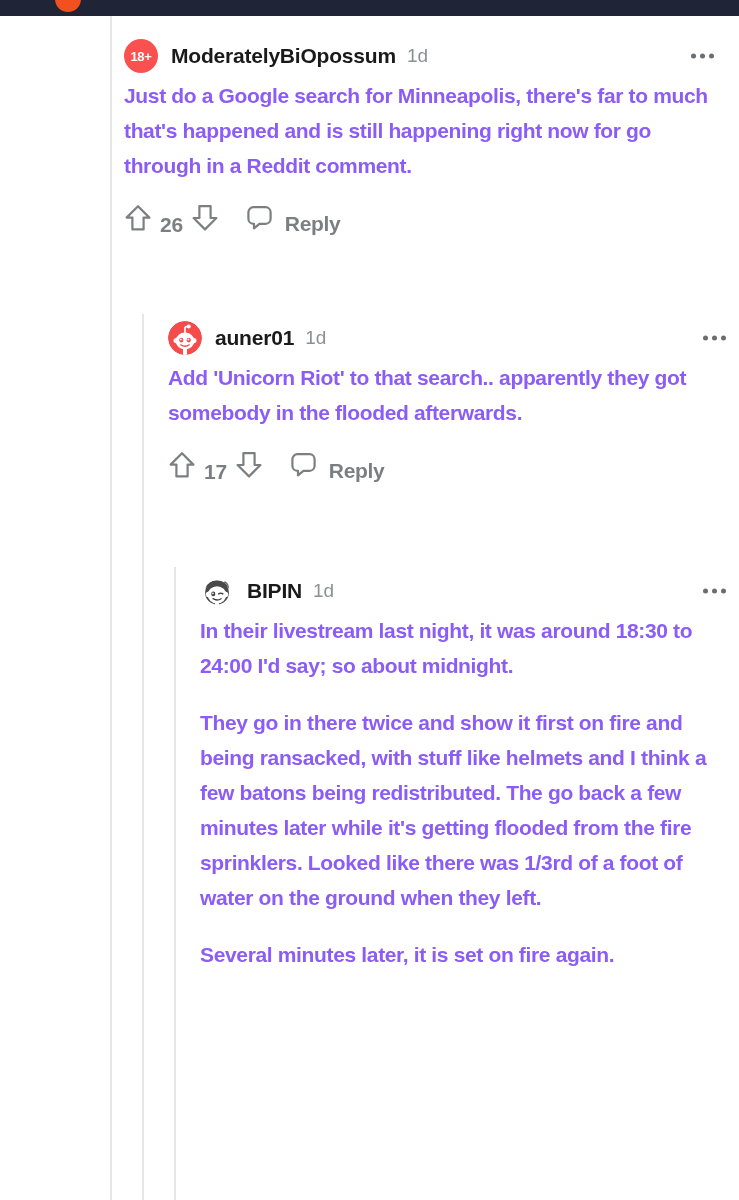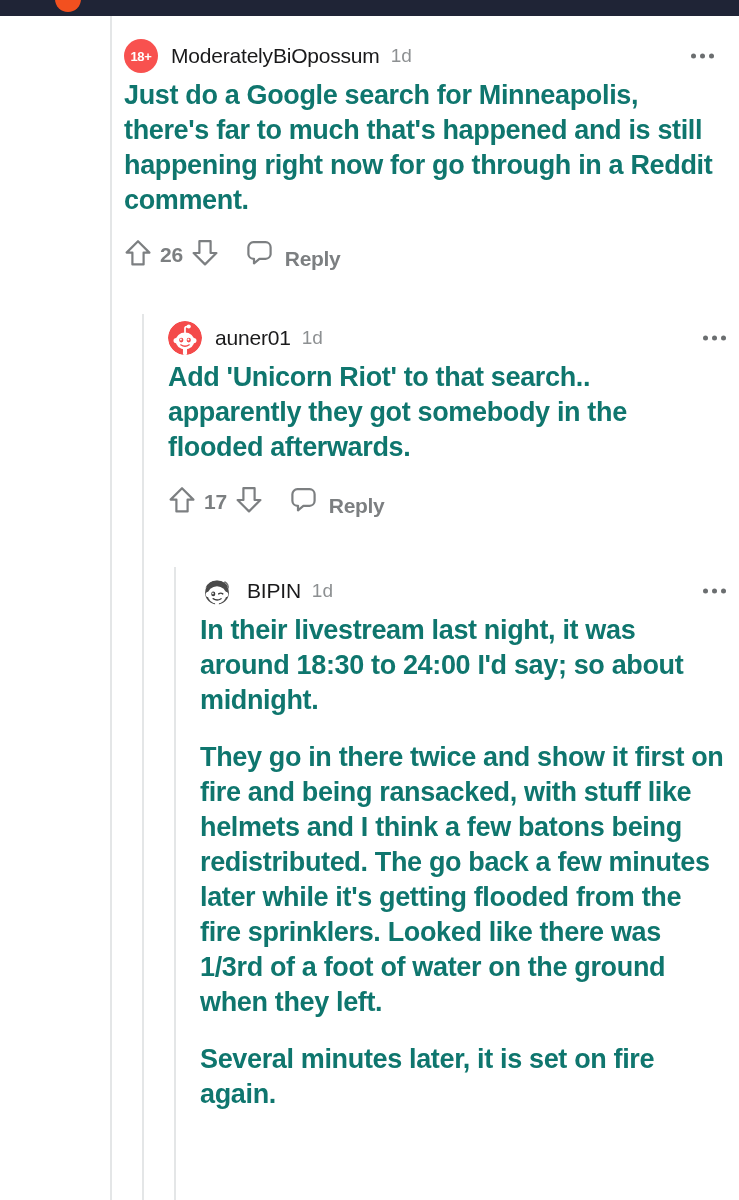--- a/index.html
+++ b/index.html
@@ -94,21 +94,21 @@
     letter-spacing: -0.3px;
     line-height: 1;
   }
 
   .avatar-snoo { background: transparent; }
   .avatar-snoo svg { display: block; width: 34px; height: 34px; }
 
   .username {
     margin-left: 13px;
     font-size: 21px;
-    font-weight: normal;
+    font-weight: bold;
     color: #1a1a1b;
     letter-spacing: -0.2px;
     white-space: nowrap;
   }
 
   .timestamp {
     margin-left: 11px;
     font-size: 19px;
     color: #8d9092;
     white-space: nowrap;
@@ -128,38 +128,38 @@
     display: block;
     width: 5px;
     height: 5px;
     border-radius: 50%;
     background: #6b6e70;
   }
 
   
   .comment-body { margin-top: 2px; }
   .comment-body p {
-    font-size: 27px;
+    font-size: 21px;
     line-height: 35px;
-    color: #0f766e;
+    color: #8b5cf6;
     font-weight: bold;
     letter-spacing: -0.35px;
   }
   .comment-body p + p { margin-top: 22px; }
 
   
   .actions {
     display: flex;
     align-items: center;
     margin-top: 19px;
     height: 36px;
   }
   .vote-group {
     display: flex;
-    align-items: center;
+    align-items: flex-end;
   }
   .arrow-ico { display: block; }
   .score {
     font-size: 21px;
     font-weight: bold;
     color: #7c7f81;
     margin: 0 8px;
     letter-spacing: -0.3px;
   }
   .reply-btn {

